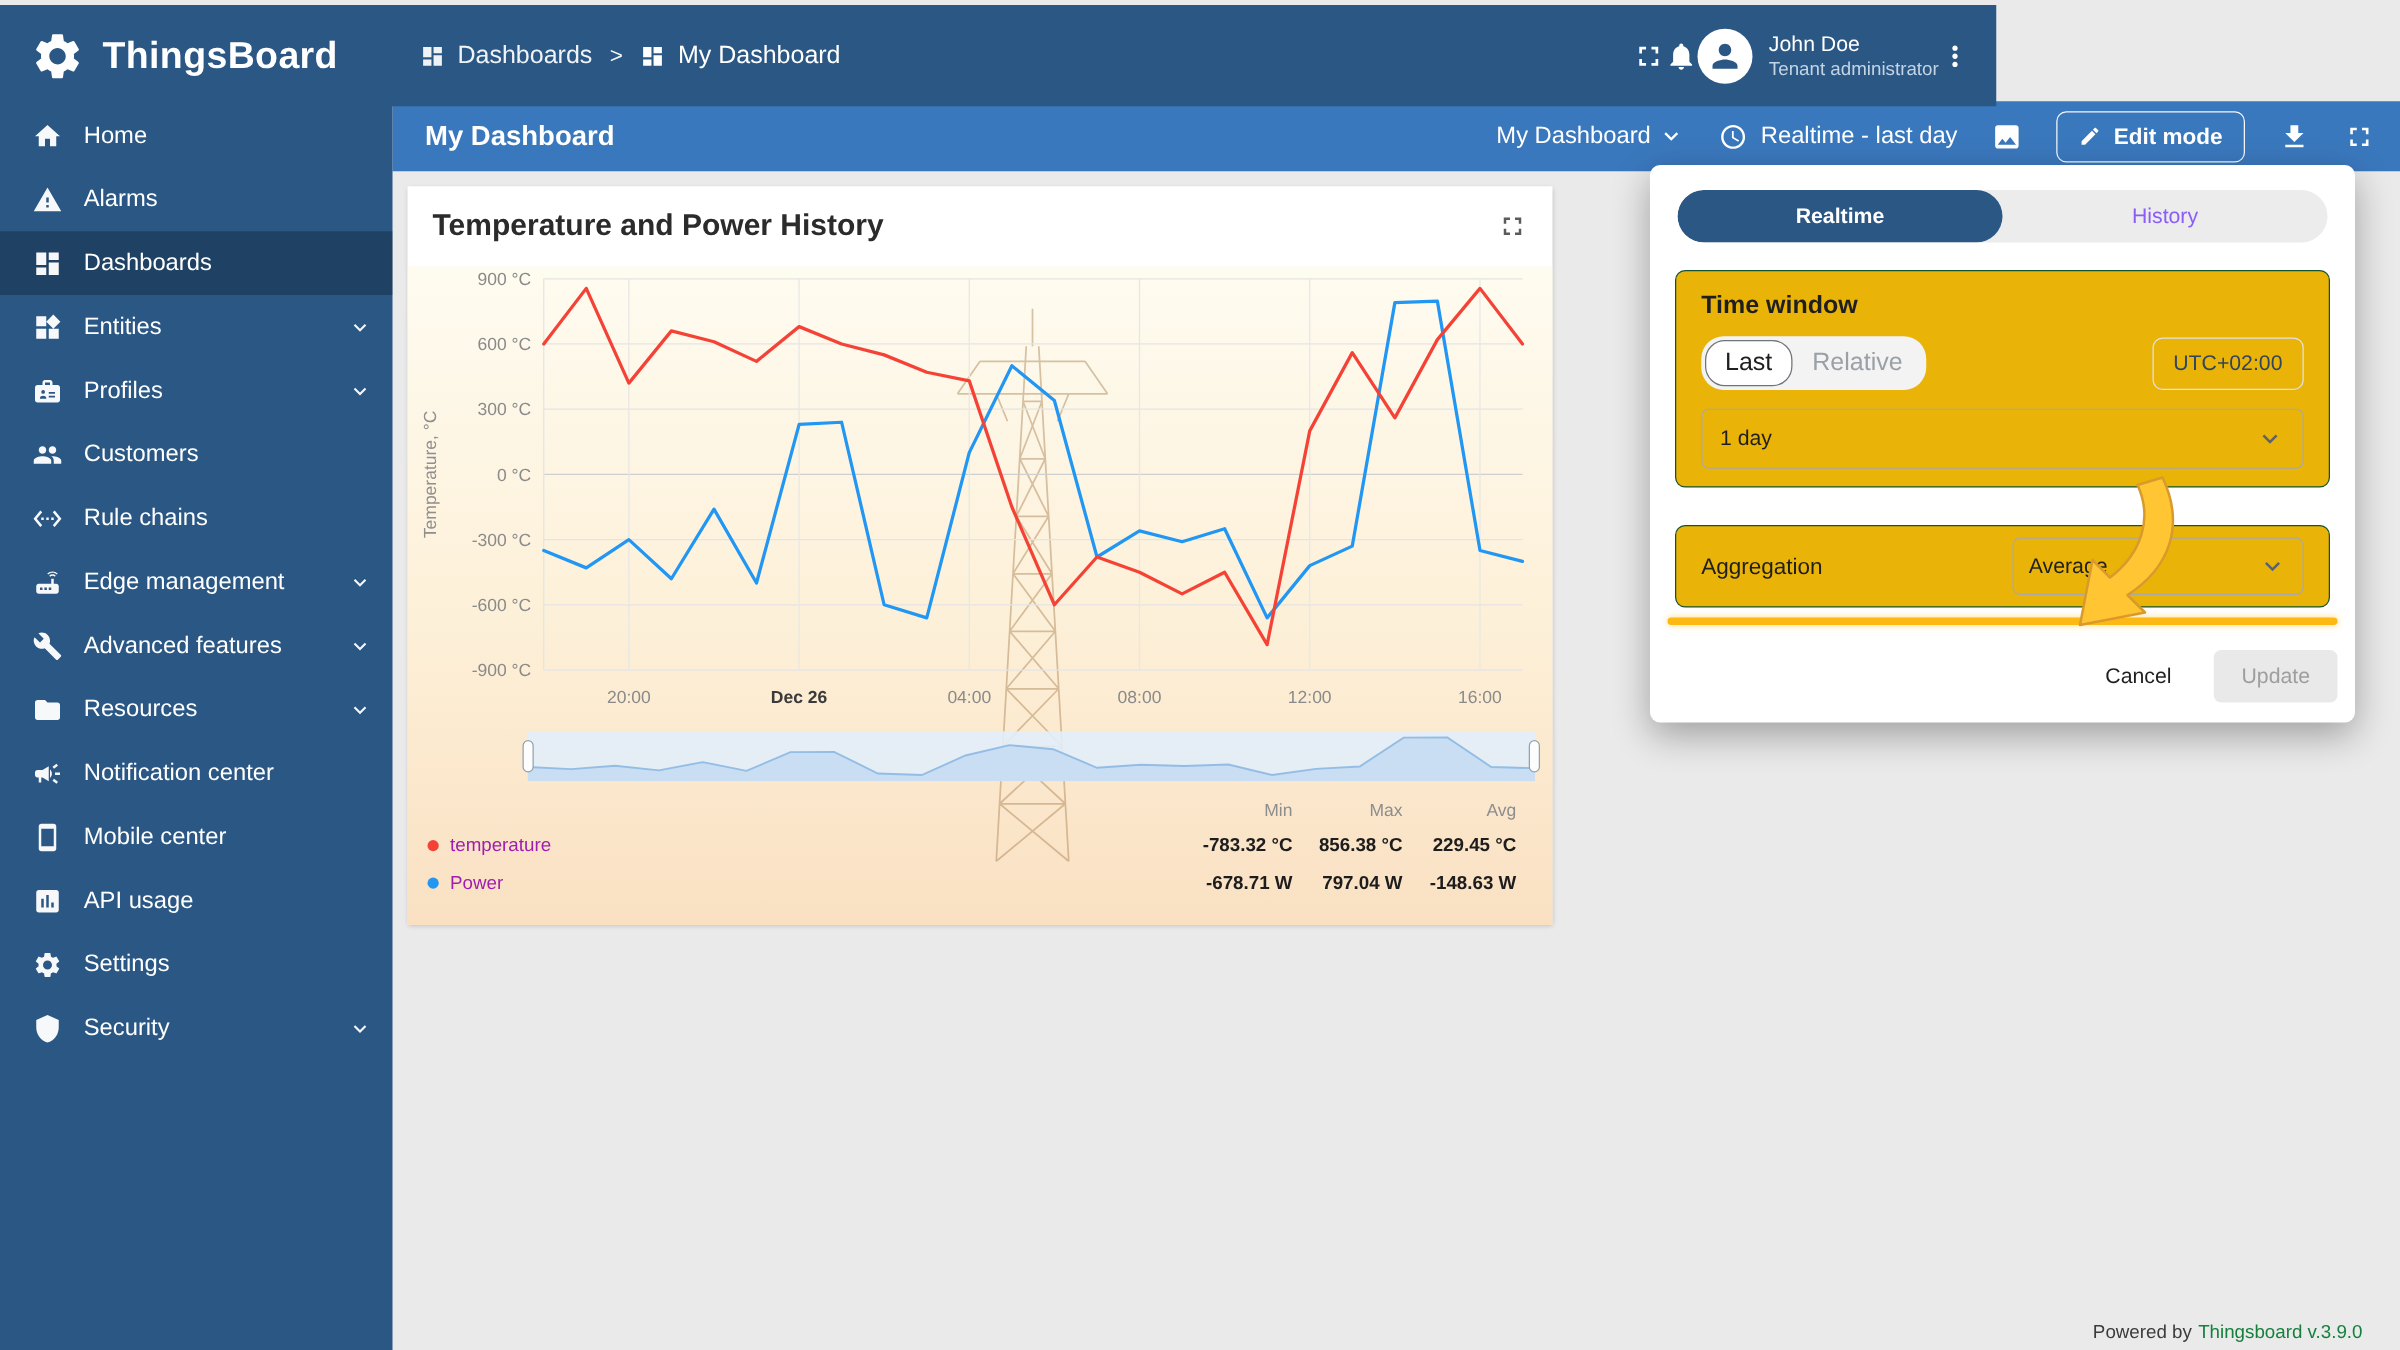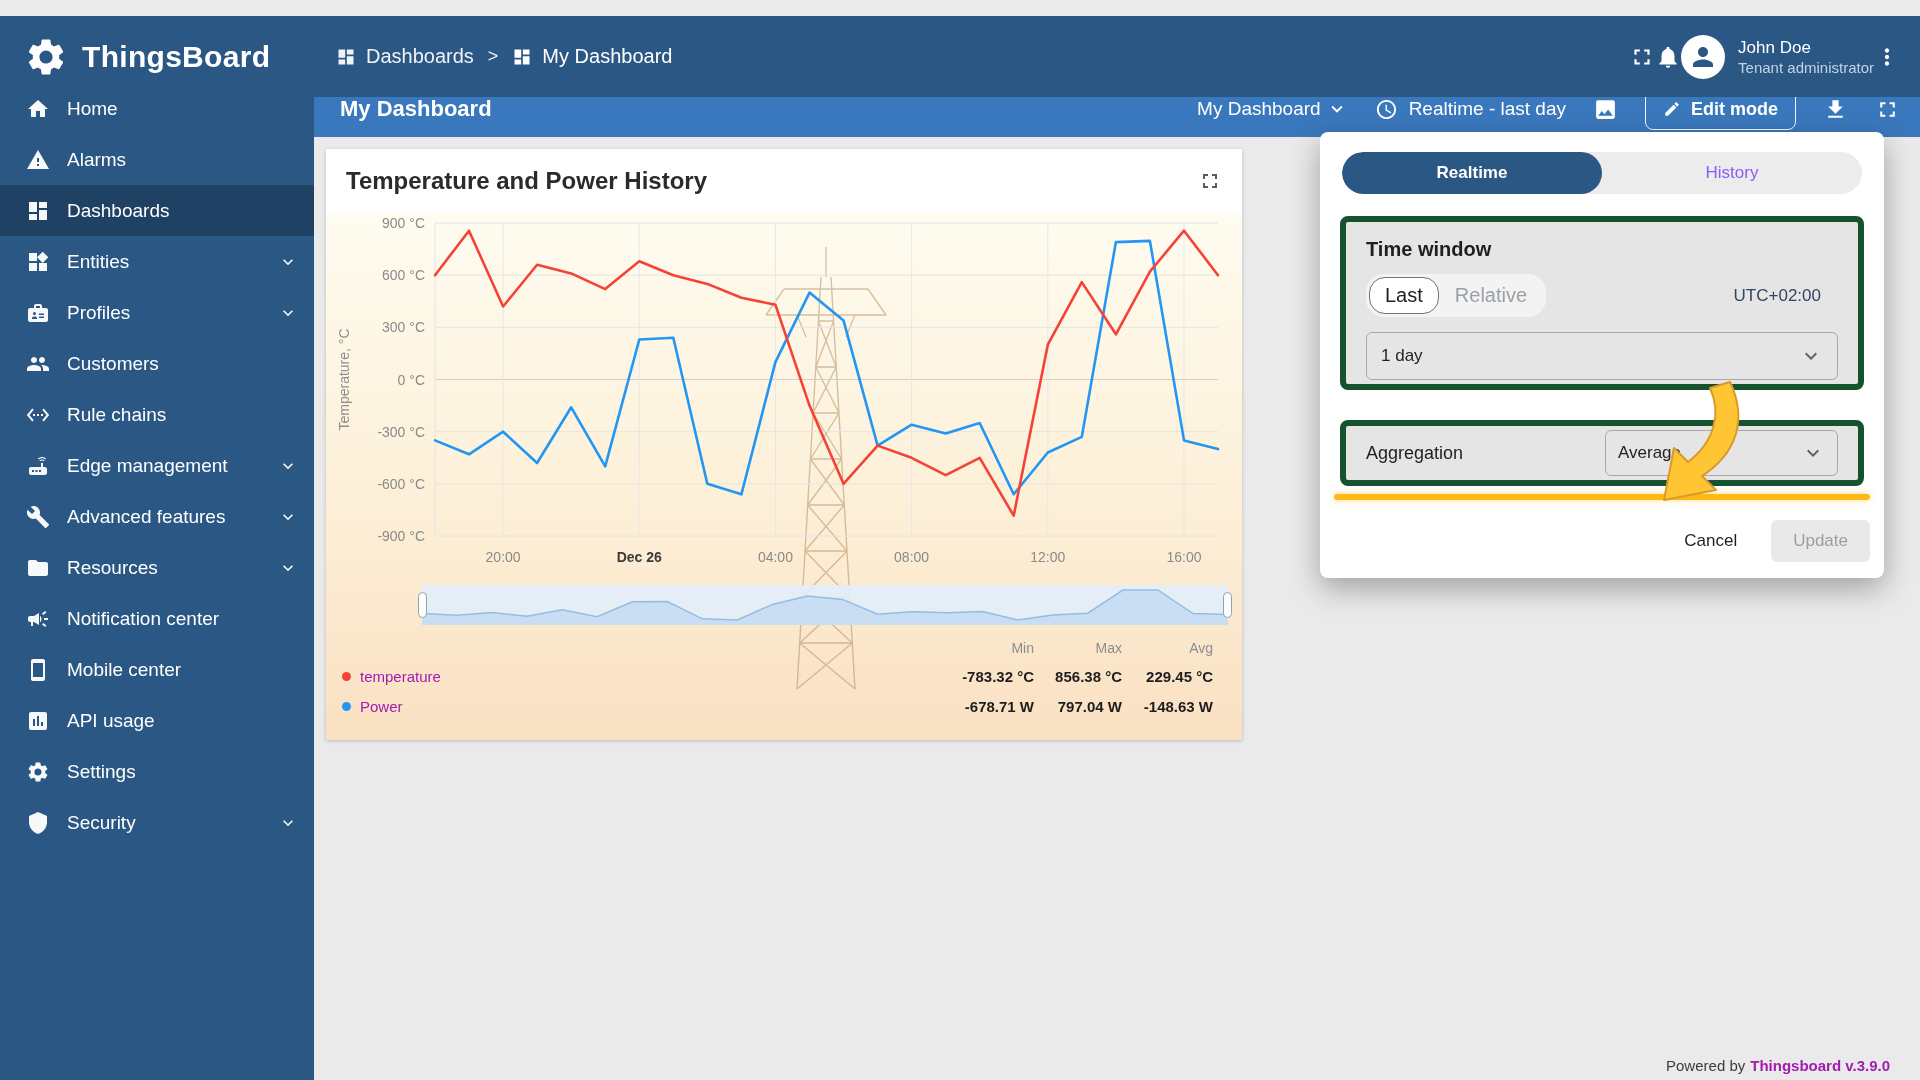--- a/index.html
+++ b/index.html
@@ -1,21 +1,21 @@
 <!DOCTYPE html>
 <html><head>
 <meta charset="utf-8">
 <style>
   *{box-sizing:border-box;margin:0;padding:0}
   html,body{width:1920px;height:1080px;overflow:hidden}
   body{position:relative;font-family:"Liberation Sans","DejaVu Sans",sans-serif;background:#eaeaea;color:#212121}
   svg{display:block}
 
   
-  .header{position:absolute;top:16px;left:0;width:1920px;height:81px;background:#2a5784;display:flex;align-items:center;z-index:30}
+  .header{position:absolute;top:4px;left:0;width:1597px;height:81px;background:#2a5784;display:flex;align-items:center;z-index:30}
   .logo{width:314px;display:flex;align-items:center;gap:14px;padding-left:24px;color:#fff;cursor:pointer}
   .logo-text{font-size:30px;font-weight:700;letter-spacing:.3px}
   .breadcrumb{display:flex;align-items:center;gap:14px;color:#fff;font-size:20px;margin-left:22px}
   .crumb{display:flex;gap:10px;align-items:center;cursor:pointer}
   .crumb.dim{opacity:.93}
   .crumb-sep{font-size:18px;opacity:.95}
   .header-right{margin-left:auto;display:flex;align-items:center;padding-right:20px;color:#fff}
   .h-icon{cursor:pointer;display:flex;align-items:center}
   .user-block{display:flex;align-items:center;gap:13px;cursor:pointer}
   .avatar{width:44px;height:44px;border-radius:50%;background:#fff;display:flex;align-items:center;justify-content:center;color:#2a5784}
@@ -53,28 +53,28 @@
   .legend-grid{display:grid;grid-template-columns:1fr 90px 88px 91px;align-items:center}
   .legend-head{height:26px;color:#8d8d8d;font-size:14px}
   .legend-head .lg-col{text-align:right}
   .legend-row{height:30px}
   .lg-name{display:flex;align-items:center;cursor:pointer;color:#a21caf}
   .lg-val{text-align:right;font-weight:700;color:#1d1d1d}
   .dot{width:9px;height:9px;border-radius:50%;display:inline-block;margin-right:9px}
 
   
   .footer{position:absolute;right:30px;bottom:6px;font-size:15px;color:#3c3c3c;z-index:6}
-  .footer .ver{color:#a21caf;font-weight:700;cursor:pointer;margin-left:5px}
+  .footer .ver{color:#15803d;font-weight:400;cursor:pointer;margin-left:5px}
 
   
   .popup{position:absolute;left:1320px;top:132px;width:564px;height:446px;background:#fff;border-radius:8px;box-shadow:0 10px 30px rgba(0,0,0,.32);z-index:50}
   .tw-tabs{position:absolute;left:22px;top:20px;right:22px;height:42px;background:#ececec;border-radius:21px;display:flex;overflow:hidden}
   .tw-tab{flex:1;display:flex;align-items:center;justify-content:center;font-size:17px;color:#8b5cf6;cursor:pointer;border-radius:21px}
   .tw-tab.active{background:#2a5784;color:#fff;font-weight:600}
-  .box{position:absolute;border:6px solid #14532d;border-radius:8px;background:#e5e5e5}
+  .box{position:absolute;border:1px solid #14532d;border-radius:8px;background:#eab308}
   .box1{left:20px;top:84px;width:524px;height:174px;padding:16px 20px}
   .tw-title{font-size:20px;font-weight:600;color:#1f1f1f}
   .mode-row{display:flex;align-items:center;margin-top:13px}
   .mode-group{background:#f3f3f3;border-radius:18px;display:flex;align-items:center;padding:3px}
   .mode-chip{font-size:20px;padding:7px 16px;border-radius:16px;color:#9aa0a6;cursor:pointer}
   .mode-chip.active{background:#fff;border:1px solid #6f7479;color:#1f1f1f;padding:6px 15px;font-weight:500}
   .utc-btn{margin-left:auto;font-size:17px;color:#32455e;border:1px solid #dfe3e8;border-radius:8px;padding:10px 16px;cursor:pointer;font-weight:500}
   .big-select{margin-top:15px;height:48px;border:1px solid #a9a9a9;border-radius:6px;display:flex;align-items:center;padding:12px 14px;font-size:17px;color:#1f1f1f;cursor:pointer}
   .caret{margin-left:auto;color:#5f6368;display:flex;align-items:center}
   .box2{left:20px;top:288px;width:524px;height:66px;display:flex;align-items:center;padding:0 20px}

